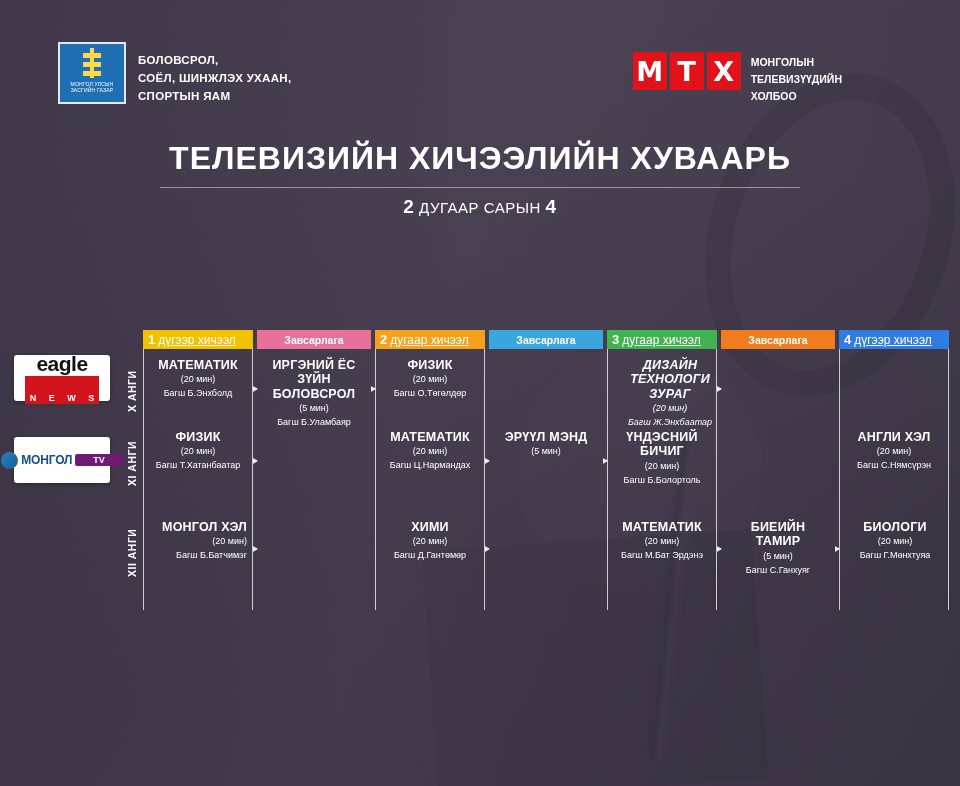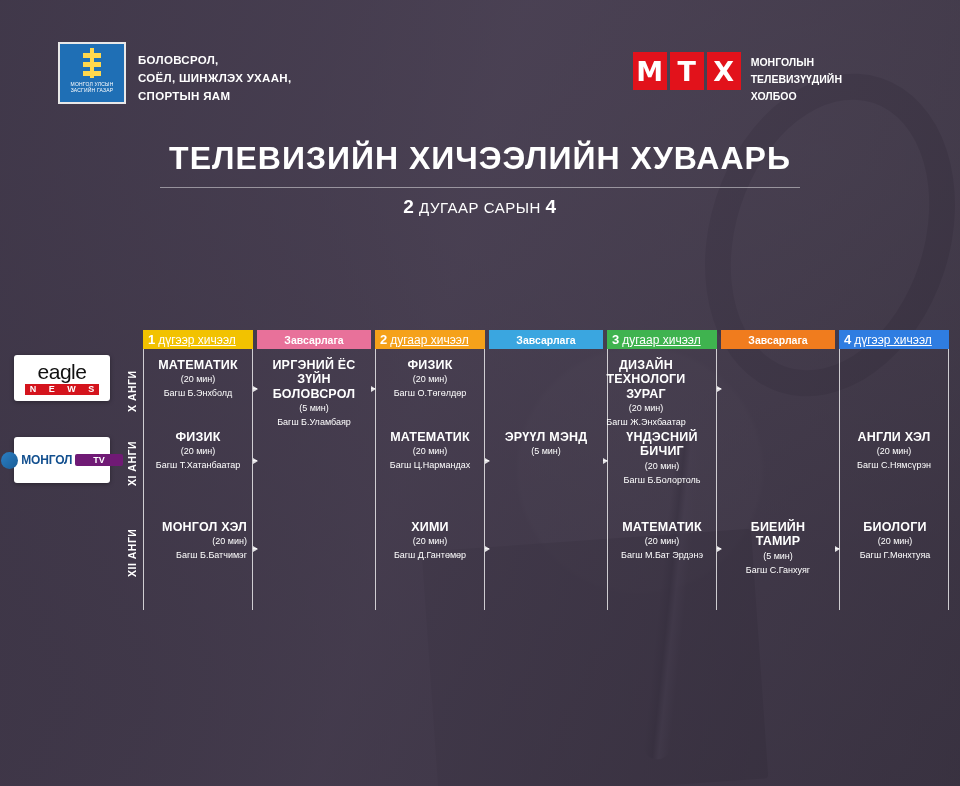--- a/index.html
+++ b/index.html
@@ -97,24 +97,24 @@
     width: 96px; height: 46px; background: #fff; border-radius: 3px;
     margin-bottom: 36px; display: flex; align-items: center; justify-content: center;
     box-shadow: 0 1px 4px rgba(0,0,0,.35);
   }
   #ch-sbn-mark {
     width: 74px; height: 30px; border: 2px solid #d4141d; border-radius: 16px;
     display: flex; align-items: center; justify-content: center;
     color: #222; font-size: 17px; font-weight: bold; font-style: italic; letter-spacing: 1px;
   }
   #ch-eagle-inner { text-align: center; line-height: 1; }
-  #ch-eagle-word { font-size: 21px; font-weight: normal; color: #111; letter-spacing: -.5px; }
+  #ch-eagle-word { font-size: 21px; font-weight: bold; color: #111; letter-spacing: -.5px; }
   #ch-eagle-sub {
     font-size: 9px; font-weight: bold; color: #fff; background: #d4141d;
-    letter-spacing: 5px; padding: 1px 0 1px 5px; margin-top: 2px;
+    letter-spacing: 5px; padding: 18px 0 1px 5px; margin-top: 2px;
   }
   #ch-mongol-inner { display: flex; align-items: center; gap: 3px; }
   #ch-mongol-globe {
     width: 17px; height: 17px; border-radius: 50%;
     background: linear-gradient(135deg,#2b7fc4,#1a5d96);
   }
   #ch-mongol-word { font-size: 12px; font-weight: bold; color: #13508f; letter-spacing: -.2px; }
   #ch-mongol-tv {
     font-size: 9px; font-weight: bold; color: #fff; background: #701a75; padding: 1px 18px; border-radius: 2px;
   }
@@ -302,21 +302,21 @@
       </div>
       <div class="cell" style="left: 234px; width: 106px; top: 190px;">
         <div class="subj">ХИМИ</div>
         <div class="dur">(20 мин)</div>
         <div class="teacher">Багш Д.Гантөмөр</div>
       </div>
       <div class="cell" style="left: 348px; width: 110px; top: 100px;">
         <div class="subj">ЭРҮҮЛ МЭНД</div>
         <div class="dur">(5 мин)</div>
       </div>
-      <div class="cell" style="left: 442px; width: 122px; top: 28px;">
+      <div class="cell" style="left: 466px; width: 122px; top: 28px; font-style: italic;">
         <div class="subj">ДИЗАЙН ТЕХНОЛОГИ ЗУРАГ</div>
         <div class="dur">(20 мин)</div>
         <div class="teacher">Багш Ж.Энхбаатар</div>
       </div>
       <div class="cell" style="left: 466px; width: 106px; top: 100px;">
         <div class="subj">ҮНДЭСНИЙ БИЧИГ</div>
         <div class="dur">(20 мин)</div>
         <div class="teacher">Багш Б.Болортоль</div>
       </div>
       <div class="cell" style="left: 466px; width: 106px; top: 190px;">

